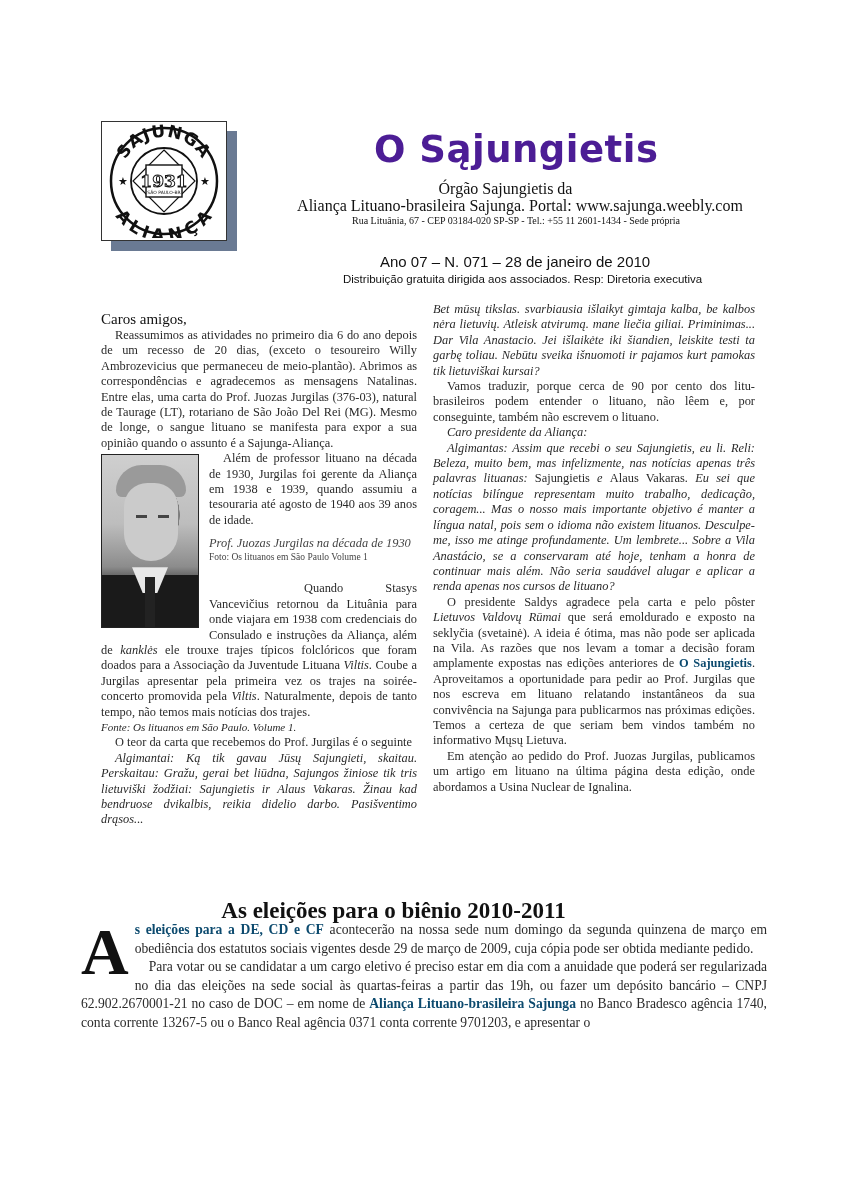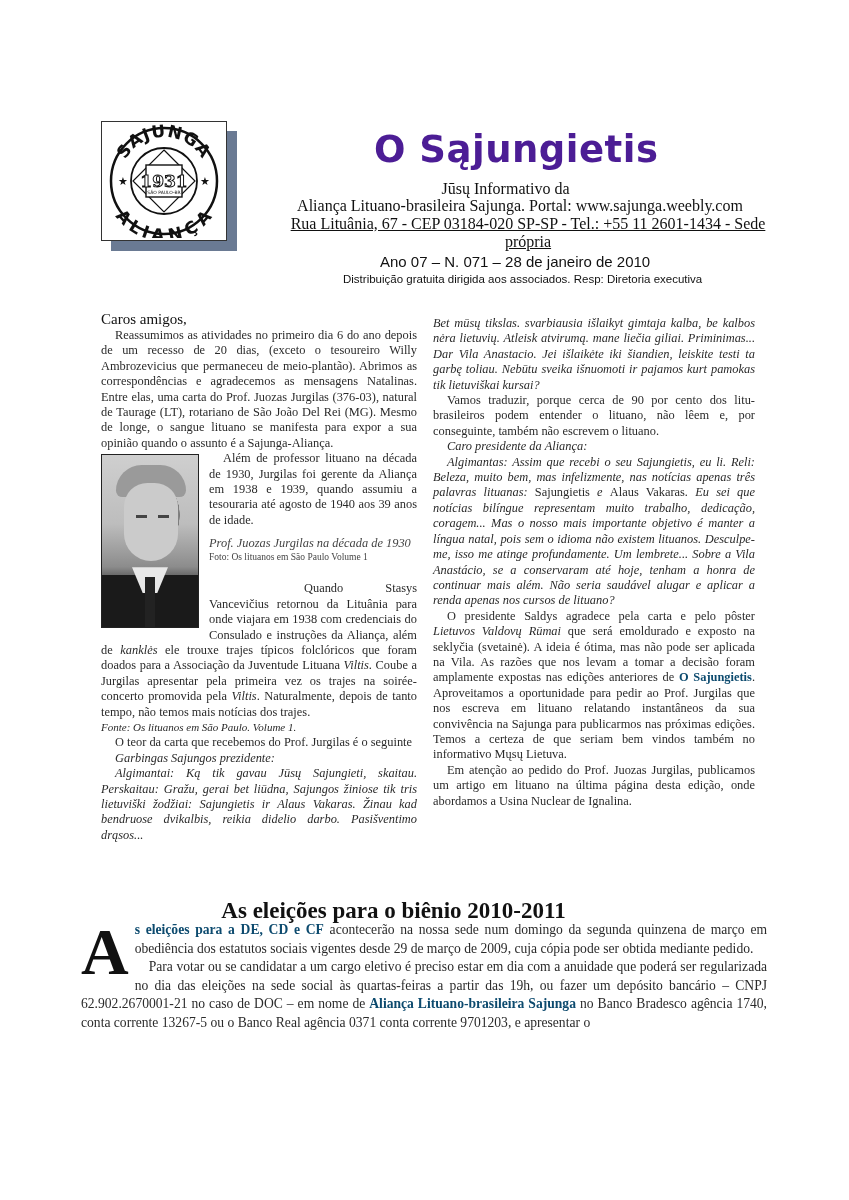--- a/index.html
+++ b/index.html
@@ -11,33 +11,33 @@
   .logo-shadow { position: absolute; left: 10px; top: 10px; width: 126px; height: 120px; background: #6a7a93; }
   .logo-box { position: absolute; left: 0; top: 0; width: 124px; height: 118px; background: #fff;
               border: 1px solid #333; }
   .logo-box svg { position: absolute; left: 4px; top: 2px; }
 
   .title { position: absolute; left: 374px; top: 128px; font-family: "DejaVu Sans", sans-serif;
            font-weight: bold; font-size: 37px; color: #4c1d95; letter-spacing: 0.5px; }
   .subtitle { position: absolute; left: 0; width: 849px; text-align: center; font-size: 16px; color: #111; }
   .sub1 { top: 180px; left: 293px; width: 425px; }
   .sub2 { top: 197px; left: 280px; width: 480px; font-size: 16px; }
-  .sub3 { top: 215px; left: 288px; width: 480px; font-size: 16px; text-decoration: underline; }
+  .sub3 { top: 215px; left: 276px; width: 480px; font-size: 10px; }
 
   .issue { position: absolute; left: 380px; top: 253px; font-family: "Liberation Sans", sans-serif;
            font-size: 15px; color: #111; }
   .dist { position: absolute; left: 343px; top: 273px; font-family: "Liberation Sans", sans-serif;
           font-size: 11.5px; color: #111; }
 
   
   .col { position: absolute; font-size: 12.4px; line-height: 15.4px; text-align: justify; color: #2a2a2a; }
   .col p { margin: 0; text-indent: 14px; }
   .col p.noindent { text-indent: 0; }
   .col-left { left: 101px; top: 310px; width: 316px; }
-  .col-right { left: 433px; top: 316px; width: 322px; }
+  .col-right { left: 433px; top: 302px; width: 322px; }
 
   .greeting { font-weight: normal; font-size: 15px; line-height: 18px; color: #111; text-indent: 0 !important; }
   .it { font-style: italic; }
   .b { font-weight: bold; color: #0c4a6e; }
 
   .photo-block { float: left; width: 100px; height: 177px; margin: 3px 8px 4px 0; }
   .photo { width: 96px; height: 172px; border: 1px solid #222;
            background: radial-gradient(ellipse 34px 46px at 52px 60px, #d9d9d9 0%, #bdbdbd 45%, #7a7a7a 75%, transparent 76%),
                        linear-gradient(180deg, #cfcfcf 0%, #bdbdbd 40%, #8c8c8c 65%, #222 80%, #111 100%); position: relative; overflow: hidden; }
   .photo .hair { position: absolute; left: 14px; top: 10px; width: 70px; height: 32px; border-radius: 40px 40px 10px 10px; background: #9a9a9a; }
@@ -85,21 +85,21 @@
       </text>
       <text x="58" y="63" text-anchor="middle" font-family="DejaVu Serif, serif" font-weight="bold" font-size="17" fill="#fff" stroke="#111" stroke-width="1">1931</text>
       <text x="58" y="70" text-anchor="middle" font-family="DejaVu Sans, sans-serif" font-size="4.5" fill="#111">SÃO PAULO-BR</text>
       <text x="17" y="61" text-anchor="middle" font-size="11" fill="#111">★</text>
       <text x="99" y="61" text-anchor="middle" font-size="11" fill="#111">★</text>
     </svg>
   </div>
 </div>
 
 <div class="title">O Sąjungietis</div>
-<div class="subtitle sub1">Jūsų Informativo da</div>
+<div class="subtitle sub1">Órgão Sajungietis da</div>
 <div class="subtitle sub2">Aliança Lituano-brasileira Sajunga. Portal: www.sajunga.weebly.com</div>
 <div class="subtitle sub3">Rua Lituânia, 67 - CEP 03184-020 SP-SP - Tel.: +55 11 2601-1434 - Sede própria</div>
 
 <div class="issue">Ano 07 – N. 071 – 28 de janeiro de 2010</div>
 <div class="dist">Distribuição gratuita dirigida aos associados. Resp: Diretoria executiva</div>
 
 <div class="col col-left">
   <p class="greeting">Caros amigos,</p>
   <p>Reassumimos as atividades no primeiro dia 6 do ano depois de um recesso de 20 dias, (exceto o tesoureiro Willy Ambrozevicius que permaneceu de meio-plantão). Abrimos as correspondências e agradecemos as mensagens Natalinas. Entre elas, uma carta do Prof. Juozas Jurgilas (376-03), natural de Taurage (LT), rotariano de São João Del Rei (MG). Mesmo de longe, o sangue lituano se manifesta para expor a sua opinião quando o assunto é a Sajunga-Aliança.</p>
 
@@ -113,21 +113,20 @@
         <div class="collar"></div>
         <div class="tie"></div>
     </div>
   </div>
   <p>Além de professor lituano na década de 1930, Jurgilas foi gerente da Aliança em 1938 e 1939, quando assumiu a tesouraria até agosto de 1940 aos 39 anos de idade.</p>
   <p class="caption">Prof. Juozas Jurgilas na década de 1930</p>
   <p class="caption-small">Foto: Os lituanos em São Paulo Volume 1</p>
   <p style="margin-top:18px;" class="lt-indent"><span>Quando Stasys Vancevičius retornou da Lituânia para onde viajara em 1938 com credenciais do Consulado e instruções da Aliança, além de </span><span class="it">kanklės</span><span> ele trouxe trajes típicos folclóricos que foram doados para a Associação da Juventude Lituana </span><span class="it">Viltis</span><span>. Coube a Jurgilas apresentar pela primeira vez os trajes na soirée-concerto promovida pela </span><span class="it">Viltis</span><span>. Naturalmente, depois de tanto tempo, não temos mais notícias dos trajes.</span></p>
   <p class="src">Fonte: Os lituanos em São Paulo. Volume 1.</p>
   <p>O teor da carta que recebemos do Prof. Jurgilas é o seguinte</p>
-  <p class="it">Garbingas Sajungos prezidente:</p>
   <p class="it">Algimantai: Ką tik gavau Jūsų Sajungieti, skaitau. Perskaitau: Gražu, gerai bet liūdna, Sajungos žiniose tik tris lietuviški žodžiai: Sajungietis ir Alaus Vakaras. Žinau kad bendruose dvikalbis, reikia didelio darbo. Pasišventimo drąsos...</p>
 </div>
 
 <div class="col col-right">
   <p class="it noindent">Bet mūsų tikslas. svarbiausia išlaikyt gimtaja kalba, be kalbos nėra lietuvių. Atleisk atvirumą. mane liečia giliai. Priminimas... Dar Vila Anastacio. Jei išlaikėte iki šiandien, leiskite testi ta garbę toliau. Nebūtu sveika išnuomoti ir pajamos kurt pamokas tik lietuviškai kursai?</p>
   <p>Vamos traduzir, porque cerca de 90 por cento dos litu-brasileiros podem entender o lituano, não lêem e, por conseguinte, também não escrevem o lituano.</p>
   <p class="it">Caro presidente da Aliança:</p>
   <p><span class="it">Algimantas: Assim que recebi o seu Sajungietis, eu li. Reli: Beleza, muito bem, mas infelizmente, nas notícias apenas três palavras lituanas: </span><span>Sajungietis</span><span class="it"> e </span><span>Alaus Vakaras</span><span class="it">. Eu sei que notícias bilíngue representam muito trabalho, dedicação, coragem... Mas o nosso mais importante objetivo é manter a língua natal, pois sem o idioma não existem lituanos. Desculpe-me, isso me atinge profundamente. Um lembrete... Sobre a Vila Anastácio, se a conservaram até hoje, tenham a honra de continuar mais além. Não seria saudável alugar e aplicar a renda apenas nos cursos de lituano?</span></p>
   <p><span>O presidente Saldys agradece pela carta e pelo pôster </span><span class="it">Lietuvos Valdovų Rūmai</span><span> que será emoldurado e exposto na seklyčia (svetainė). A ideia é ótima, mas não pode ser aplicada na Vila. As razões que nos levam a tomar a decisão foram amplamente expostas nas edições anteriores de </span><span class="b">O Sajungietis</span><span>. Aproveitamos a oportunidade para pedir ao Prof. Jurgilas que nos escreva em lituano relatando instantâneos da sua convivência na Sajunga para publicarmos nas próximas edições. Temos a certeza de que seriam bem vindos também no informativo Mųsų Lietuva.</span></p>
   <p>Em atenção ao pedido do Prof. Juozas Jurgilas, publicamos um artigo em lituano na última página desta edição, onde abordamos a Usina Nuclear de Ignalina.</p>

